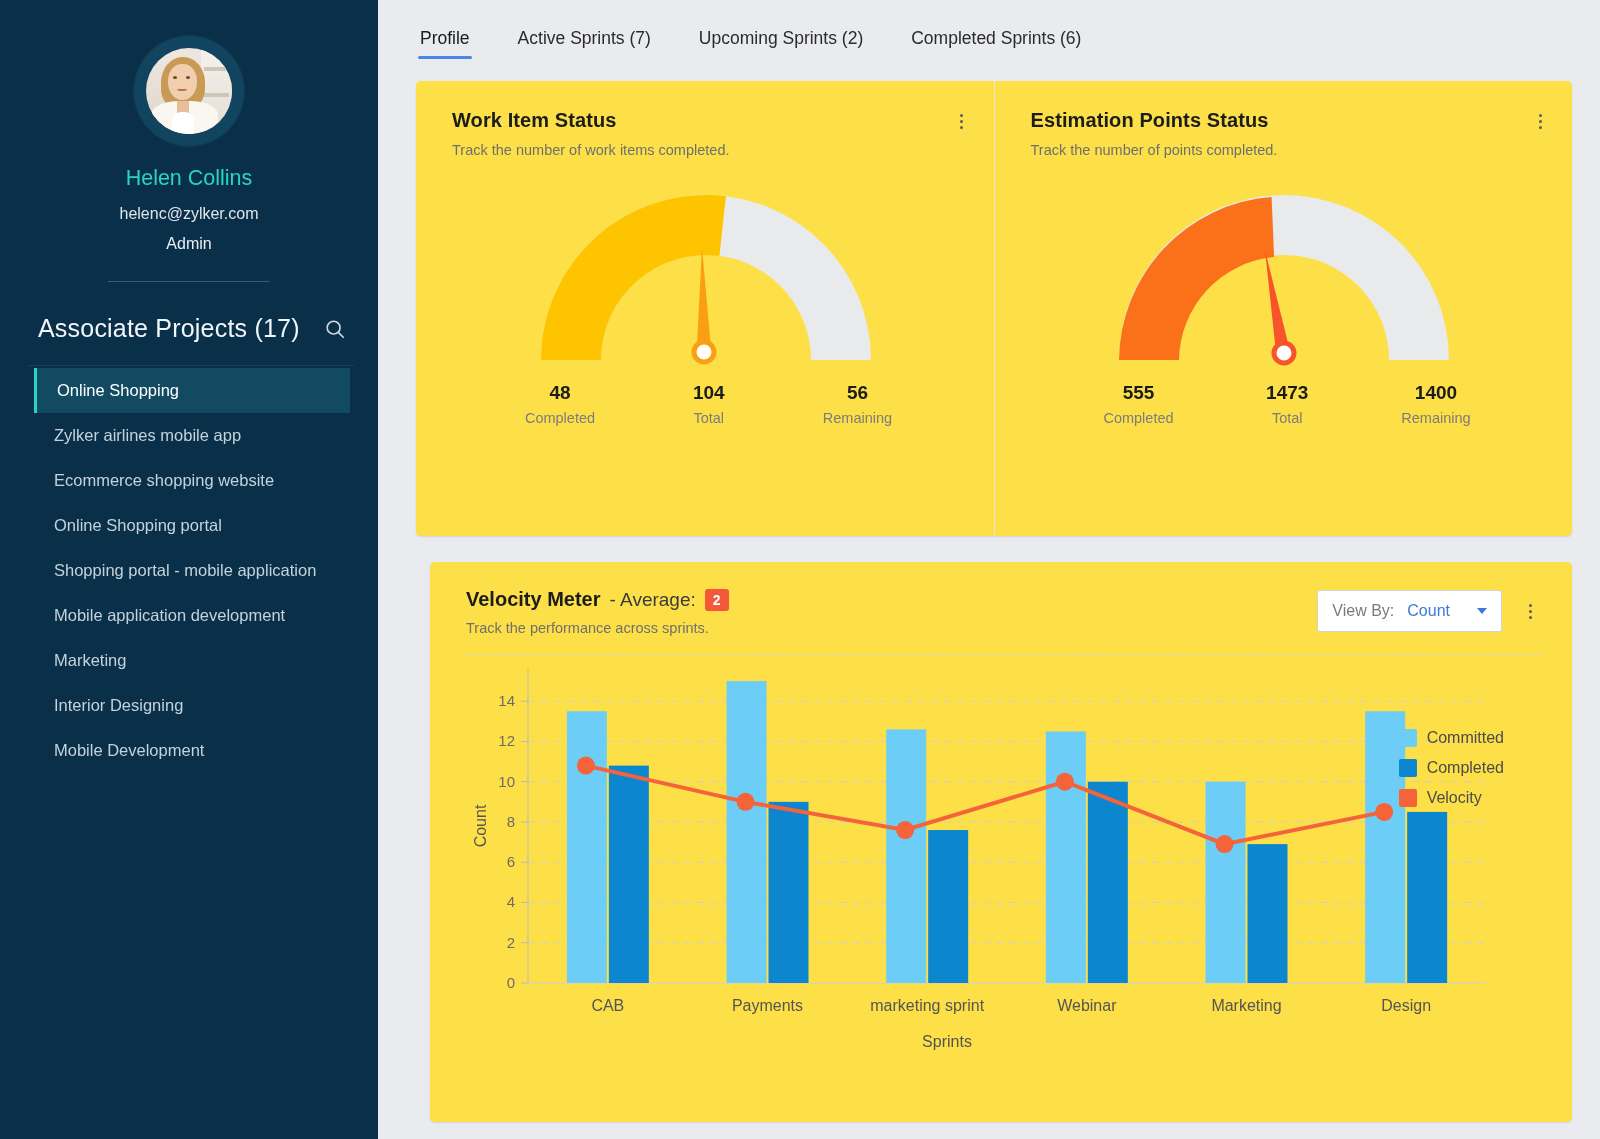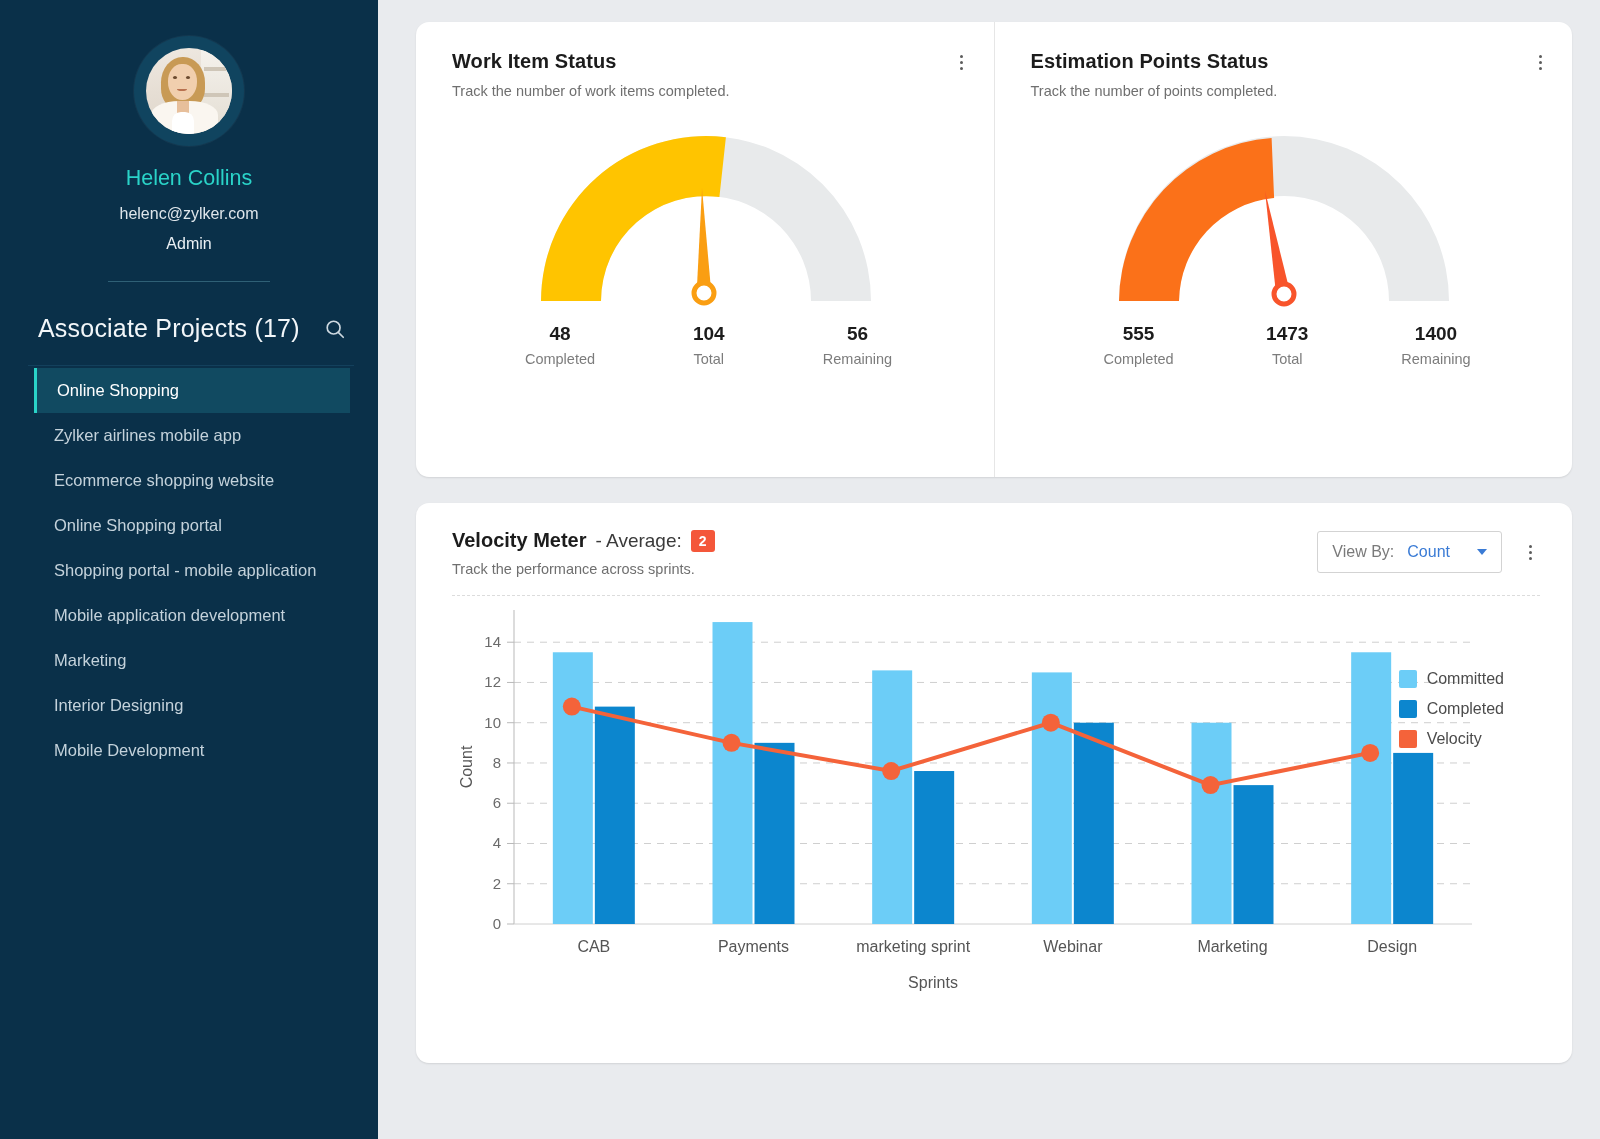--- a/index.html
+++ b/index.html
@@ -97,21 +97,21 @@
     font-size: 17.5px; color: #2b2b2b; font-weight: 400;
     padding: 8px 2px 10px; cursor: pointer; position: relative;
   }
   .tab.active { color:#1a1a1a; }
   .tab.active:after {
     content:""; position:absolute; left:0; right:0; bottom:0;
     height:3px; background:#4a86e8; border-radius:2px;
   }
 
   .card {
-    background:#ffffff; border-radius:13px;
+    background:#fde047; border-radius:5px;
     box-shadow: 0 1px 2px rgba(0,0,0,.10);
   }
   .gauges-card { margin-top: 22px; height: 455px; display:flex; position:relative; }
   .gauge-pane { flex:1; padding: 28px 34px 0 36px; position:relative; }
   .gauge-pane + .gauge-pane { border-left: 1px solid #e6e6e6; }
   .card-title { font-size: 20px; font-weight: 700; color:#1c1c1c; letter-spacing:.1px;}
   .card-sub { font-size: 14.5px; color:#6f6f6f; margin-top: 10px; font-weight:300;}
   .kebab {
     position:absolute; top:30px; right:22px;
     width:20px; height:20px; cursor:pointer;
@@ -119,21 +119,21 @@
   }
   .kebab span { width:3px; height:3px; border-radius:50%; background:#5c5c5c; display:block;}
 
   .gauge-area { margin-top: 6px; display:flex; justify-content:center; }
   .gauge-stats { display:flex; justify-content:space-between; padding: 6px 42px 0 48px;}
   .gstat { text-align:center; width:120px;}
   .gstat .v { font-size:19px; font-weight:700; color:#1c1c1c;}
   .gstat .l { font-size:14.5px; color:#7c7c7c; margin-top:6px; font-weight:300;}
 
   
-  .velocity-card { margin-top: 26px; height: 560px; padding: 26px 32px 0 36px; position:relative;}
+  .velocity-card { margin-top: 26px; height: 560px; padding: 26px 32px 0 36px; position:relative;margin-left:14px;}
   .vel-head { display:flex; align-items:flex-start; justify-content:space-between;}
   .vel-title-row { display:flex; align-items:center; gap:9px;}
   .vel-title { font-size:20px; font-weight:700; color:#1c1c1c;}
   .vel-avg { font-size:19px; font-weight:400; color:#3a3a3a;}
   .vel-badge {
     background:#f4573a; color:#fff; font-size:14px; font-weight:600;
     border-radius:3px; padding:4px 8px; line-height:1;
   }
   .vel-sub { font-size:14.5px; color:#6f6f6f; margin-top:9px; font-weight:300;}
   .vel-controls { display:flex; align-items:center; gap:18px; margin-top:2px;}
@@ -223,20 +223,26 @@
         <span>Interior Designing</span>
       </div>
       <div class="proj-item">
         <span>Mobile Development</span>
       </div>
     </div>
   </aside>
 
   <main class="main">
 
+    <nav class="tabs">
+      <div class="tab active">Profile</div>
+      <div class="tab">Active Sprints (7)</div>
+      <div class="tab">Upcoming Sprints (2)</div>
+      <div class="tab">Completed Sprints (6)</div>
+    </nav>
 
     <section class="card gauges-card">
 
       <div class="gauge-pane">
         <div class="card-title">Work Item Status</div>
         <div class="card-sub">Track the number of work items completed.</div>
         <div class="kebab">
             <span></span>
             <span></span>
             <span></span>

